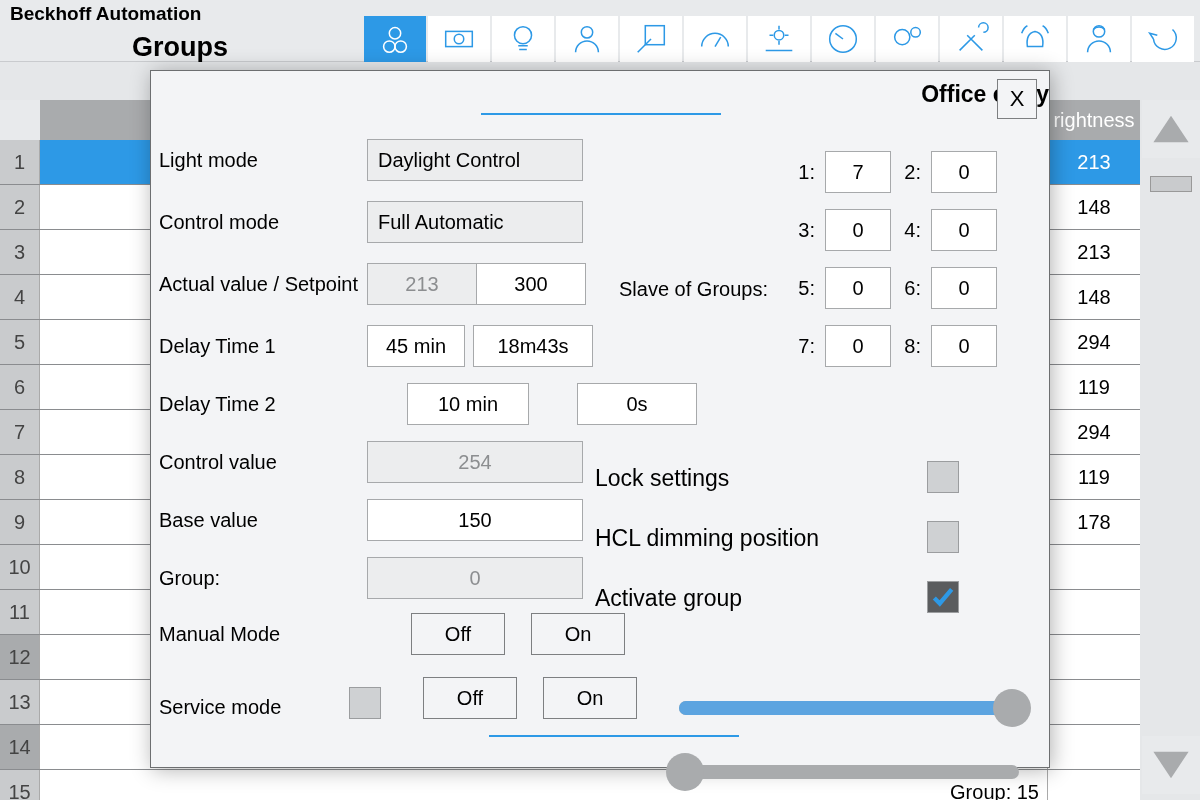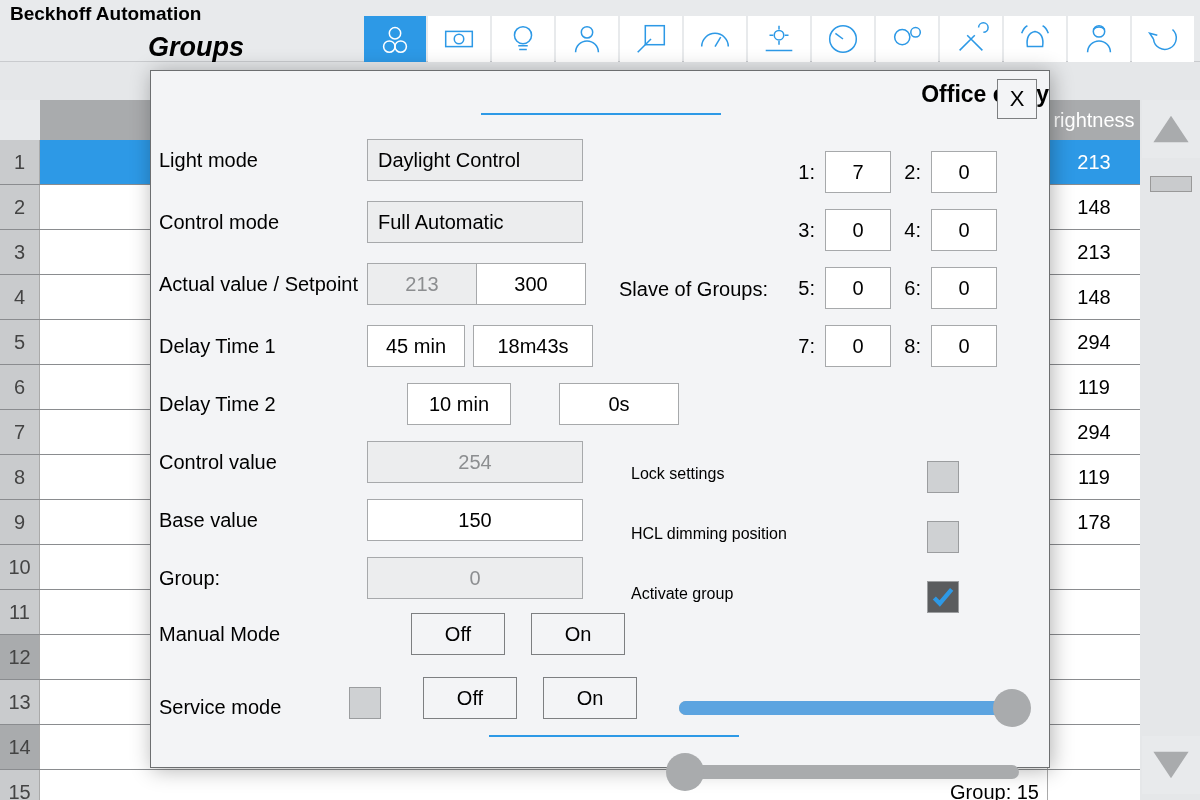--- a/index.html
+++ b/index.html
@@ -1,20 +1,20 @@
 <!DOCTYPE html>
 <html><head>
 <meta charset="utf-8">
 <style>
   * { box-sizing: border-box; }
   html, body { margin:0; padding:0; width:1200px; height:800px; font-family: Arial, sans-serif; background:#e5e7e9; overflow:hidden; }
   .app { width:1200px; height:800px; position:relative; }
   .header { height:62px; background:#e8eaec; border-bottom:1px solid #c9cbce; position:relative; }
   .brand { position:absolute; left:10px; top:3px; font-weight:700; font-size:19px; }
-  .page-title { position:absolute; left:148px; top:32px; font-weight:700; font-size:27px;font-style:italic; }
+  .page-title { position:absolute; left:132px; top:32px; font-weight:700; font-size:27px; }
   .toolbar { position:absolute; right:6px; top:16px; display:flex; gap:2px; }
   .tb-btn { width:62px; height:46px; background:#fff; display:flex; align-items:center; justify-content:center; cursor:pointer; }
   .tb-btn.active { background:#2d99e6; }
   .tb-btn svg { width:38px; height:38px; }
   .tb-btn .stroke { stroke:#2d99e6; fill:none; stroke-width:1.6; }
   .tb-btn.active .stroke { stroke:#fff; }
   .grid { position:absolute; top:100px; left:0; right:60px; }
   .ghead { display:flex; background:#a9abad; color:#fff; font-size:20px; height:40px; }
   .ghead .c1 { width:40px; background:#e8eaec; }
   .ghead .c2 { flex:1; text-align:center; line-height:40px; }
@@ -42,21 +42,21 @@
   .f-dd { width:216px; justify-content:flex-start; padding:0 10px; background:#ecedee; }
   .ro { background:#ecedee; color:#8c8e90; }
   .inp { background:#fff; }
   .w110 { width:110px; }
   .w66 { width:66px; }
   .w216 { width:216px; }
   .smallgrid { position:absolute; right:6px; top:2px; width:240px; }
   .sgrow { display:flex; gap:10px; margin:16px 0; align-items:center;}
   .sglab { width:20px; text-align:right; font-size:20px; }
   .slave-title { position:absolute; left:460px; top:145px; font-size:20px;}
-  .rightlab { position:absolute; left:472px; font-size:16px; }
+  .rightlab { position:absolute; left:436px; font-size:23px; }
   .chk { width:32px; height:32px; background:#cfd1d3; border:1px solid #9b9d9f; position:absolute; cursor:pointer;}
   .chk.dark { background:#5a5c5e; display:flex; align-items:center; justify-content:center; }
   .chk.dark svg { width:26px; height:26px; }
   .btn { width:94px; height:42px; border:1px solid #7d7f81; background:#f3f4f6; display:flex; align-items:center; justify-content:center; cursor:pointer; font-size:20px; }
   .slider { position:absolute; height:30px; }
   .slider .track-bg { position:absolute; left:0; right:0; top:8px; height:14px; background:#a9abad; border-radius:7px;}
   .slider .track-fg { position:absolute; left:0; top:8px; height:14px; background:#5ca4e0; border-radius:7px;}
   .slider .knob { position:absolute; top:-4px; width:38px; height:38px; background:#a9abad; border-radius:50%;}
   .divider { position:absolute; left:330px; top:602px; width:250px; border-bottom:2px solid #2d99e6;}
 </style>
@@ -260,21 +260,21 @@
         <div class="field ro w110">213</div>
         <div class="field inp w110" style="margin-left:-1px;">300</div>
       </div>
       <div class="row" style="margin-top:20px;">
         <div class="lab">Delay Time 1</div>
         <div class="field inp" style="width:98px;">45 min</div>
         <div class="field inp" style="width:120px;margin-left:8px;">18m43s</div>
       </div>
       <div class="row" style="margin-top:16px;gap:40px;">
         <div class="lab">Delay Time 2</div>
-        <div class="field inp" style="width:104px;">10 min</div>
+        <div class="field inp" style="width:122px;">10 min</div>
         <div class="field inp" style="width:120px;margin-left:8px;">0s</div>
       </div>
       <div class="row" style="margin-top:16px;">
         <div class="lab">Control value</div>
         <div class="field ro w216">254</div>
       </div>
       <div class="row" style="margin-top:16px;">
         <div class="lab">Base value</div>
         <div class="field inp w216">150</div>
       </div>

